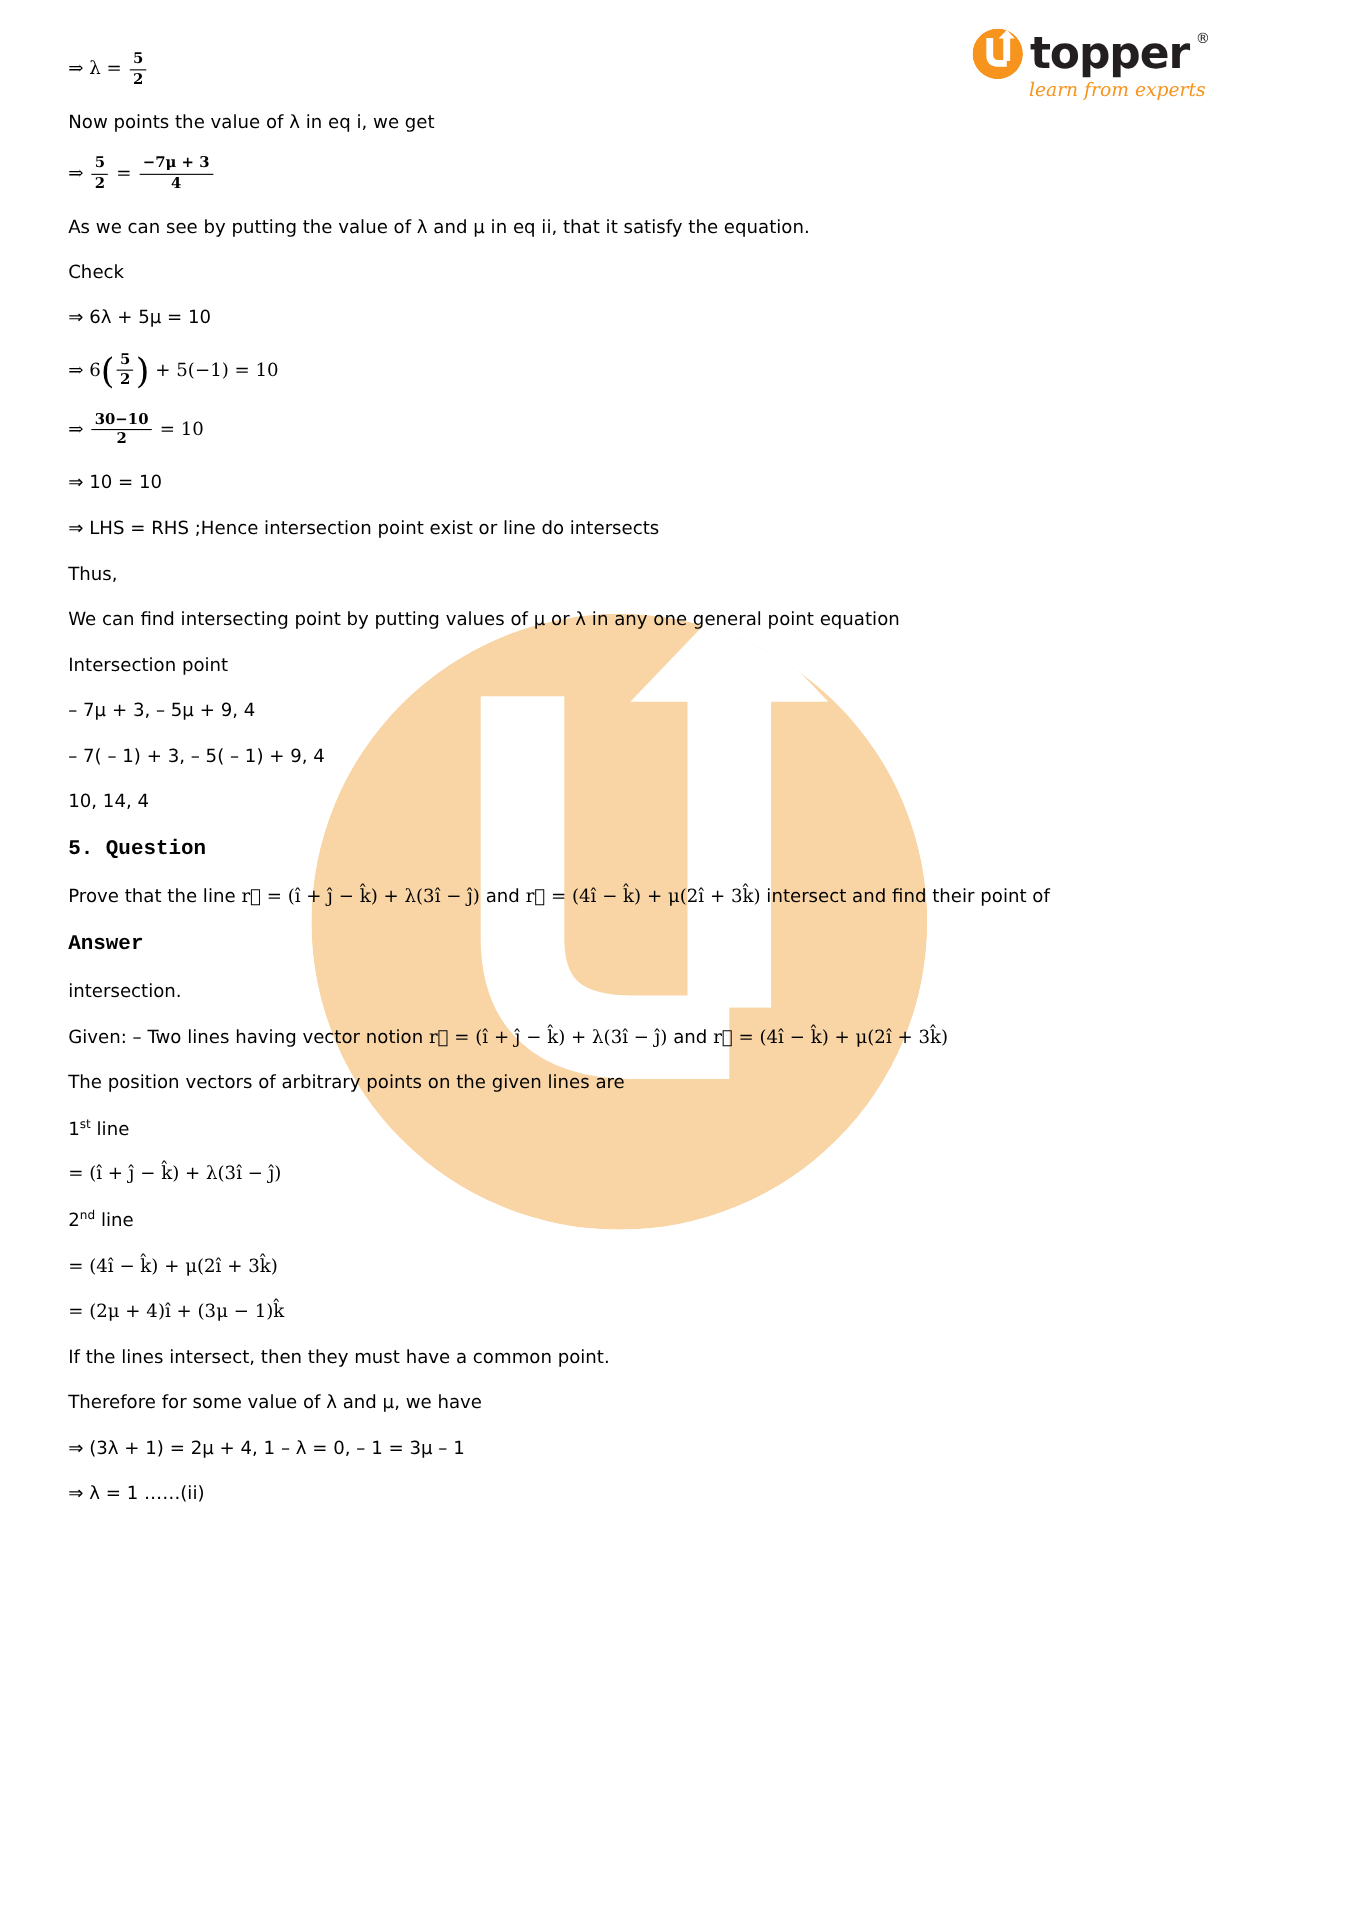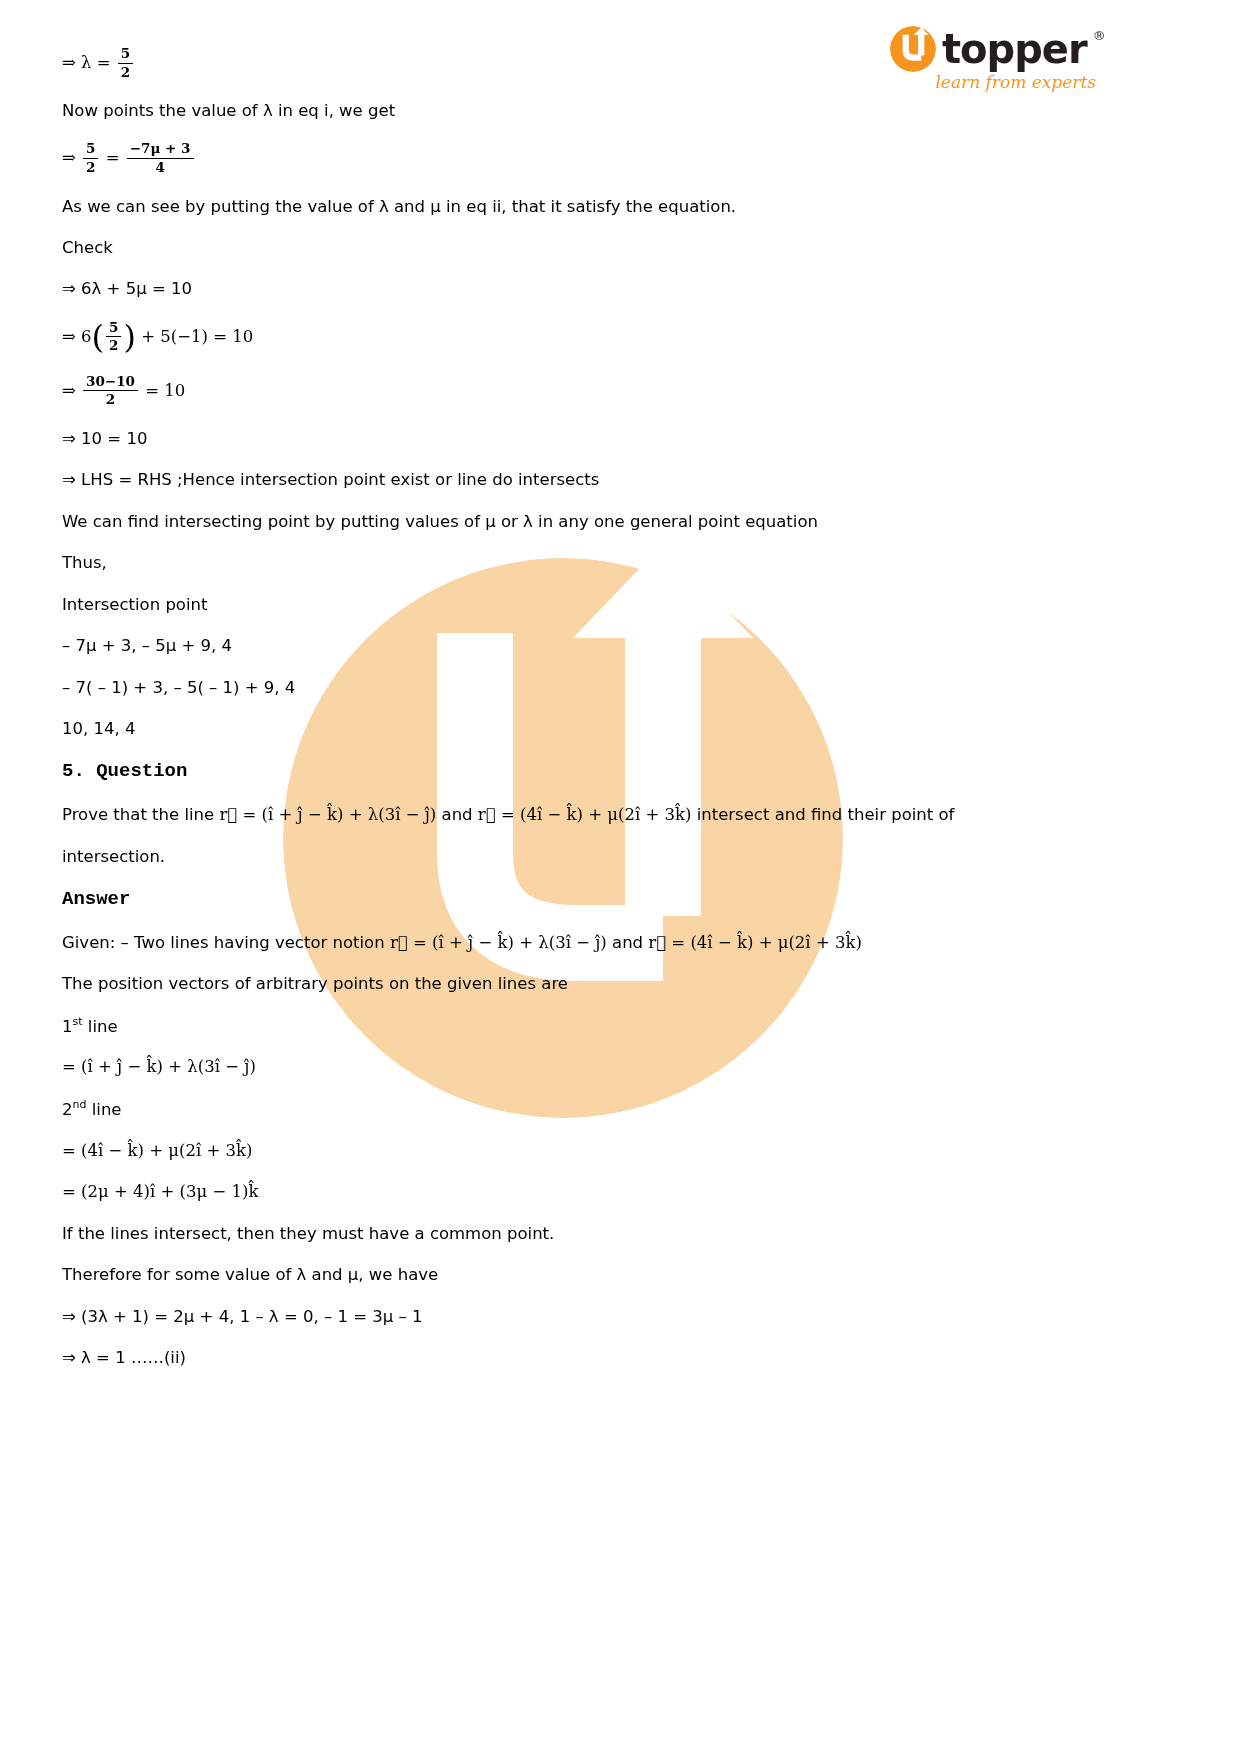--- a/index.html
+++ b/index.html
@@ -12,21 +12,21 @@
 
   
   .watermark{
     position:absolute;left:283px;top:558px;width:560px;height:560px;
     border-radius:50%;overflow:hidden;opacity:0.85;z-index:1;
   }
   .watermark svg{display:block;width:100%;height:100%;}
 
   
   .brand{position:absolute;top:26px;left:890px;z-index:3;width:210px;}
-  .brand-row{display:flex;align-items:center;gap:6px;}
+  .brand-row{display:flex;align-items:center;gap:6px;justify-content:flex-end;}
   .brand-circle{
     width:46px;height:46px;border-radius:50%;overflow:hidden;flex:0 0 auto;
     display:block;
   }
   .brand-circle svg{display:block;width:100%;height:100%;}
   .brand-name{
     font-size:40px;font-weight:bold;color:#231f20;letter-spacing:-1px;
     line-height:1;
   }
   .brand-reg{font-size:13px;color:#231f20;align-self:flex-start;margin-top:2px;}
@@ -86,30 +86,30 @@
       <p class="line math"><span class="run-math">⇒ λ = </span><span class="frac"><span class="num">5</span><span class="den">2</span></span></p>
       <p class="line text"><span class="run-sans">Now points the value of λ in eq i, we get</span></p>
       <p class="line math"><span class="run-math">⇒ </span><span class="frac"><span class="num">5</span><span class="den">2</span></span><span class="run-math"> = </span><span class="frac"><span class="num">−7μ + 3</span><span class="den">4</span></span></p>
       <p class="line text"><span class="run-sans">As we can see by putting the value of λ and μ in eq ii, that it satisfy the equation.</span></p>
       <p class="line text"><span class="run-sans">Check</span></p>
       <p class="line text"><span class="run-sans">⇒ 6λ + 5μ = 10</span></p>
       <p class="line math"><span class="run-math">⇒ 6</span><span class="bigp">(</span><span class="frac"><span class="num">5</span><span class="den">2</span></span><span class="bigp">)</span><span class="run-math"> + 5(−1) = 10</span></p>
       <p class="line math"><span class="run-math">⇒ </span><span class="frac"><span class="num">30−10</span><span class="den">2</span></span><span class="run-math"> = 10</span></p>
       <p class="line text"><span class="run-sans">⇒ 10 = 10</span></p>
       <p class="line text"><span class="run-sans">⇒ LHS = RHS ;Hence intersection point exist or line do intersects</span></p>
+      <p class="line text"><span class="run-sans">Thus,</span></p>
       <p class="line text"><span class="run-sans">We can find intersecting point by putting values of μ or λ in any one general point equation</span></p>
-      <p class="line text"><span class="run-sans">Thus,</span></p>
       <p class="line text"><span class="run-sans">Intersection point</span></p>
       <p class="line text"><span class="run-sans">– 7μ + 3, – 5μ + 9, 4</span></p>
       <p class="line text"><span class="run-sans">– 7( – 1) + 3, – 5( – 1) + 9, 4</span></p>
       <p class="line text"><span class="run-sans">10, 14, 4</span></p>
       <p class="line bold"><span class="run-sans">5. Question</span></p>
       <p class="line mixed"><span class="run-sans">Prove that the line </span><span class="run-math">r⃗ = (î + ĵ − k̂) + λ(3î − ĵ)</span><span class="run-sans"> and </span><span class="run-math">r⃗ = (4î − k̂) + μ(2î + 3k̂)</span><span class="run-sans"> intersect and find their point of</span></p>
+      <p class="line bold"><span class="run-sans">Answer</span></p>
       <p class="line text"><span class="run-sans">intersection.</span></p>
-      <p class="line bold"><span class="run-sans">Answer</span></p>
       <p class="line mixed"><span class="run-sans">Given: – Two lines having vector notion </span><span class="run-math">r⃗ = (î + ĵ − k̂) + λ(3î − ĵ)</span><span class="run-sans"> and </span><span class="run-math">r⃗ = (4î − k̂) + μ(2î + 3k̂)</span></p>
       <p class="line text"><span class="run-sans">The position vectors of arbitrary points on the given lines are</span></p>
       <p class="line mixed"><span class="run-sans">1</span><sup>st</sup><span class="run-sans"> line</span></p>
       <p class="line math"><span class="run-math">= (î + ĵ − k̂) + λ(3î − ĵ)</span></p>
       <p class="line mixed"><span class="run-sans">2</span><sup>nd</sup><span class="run-sans"> line</span></p>
       <p class="line math"><span class="run-math">= (4î − k̂) + μ(2î + 3k̂)</span></p>
       <p class="line math"><span class="run-math">= (2μ + 4)î + (3μ − 1)k̂</span></p>
       <p class="line text"><span class="run-sans">If the lines intersect, then they must have a common point.</span></p>
       <p class="line text"><span class="run-sans">Therefore for some value of λ and μ, we have</span></p>
       <p class="line text"><span class="run-sans">⇒ (3λ + 1) = 2μ + 4, 1 – λ = 0, – 1 = 3μ – 1</span></p>

